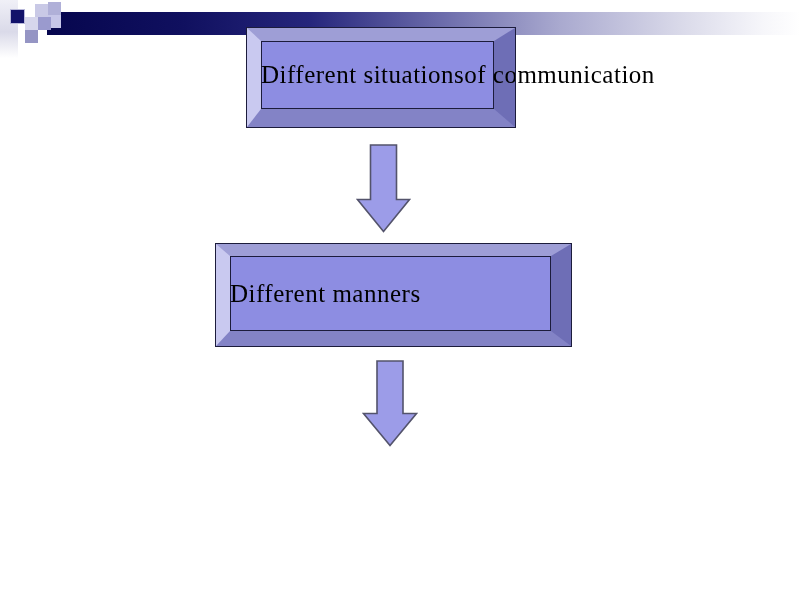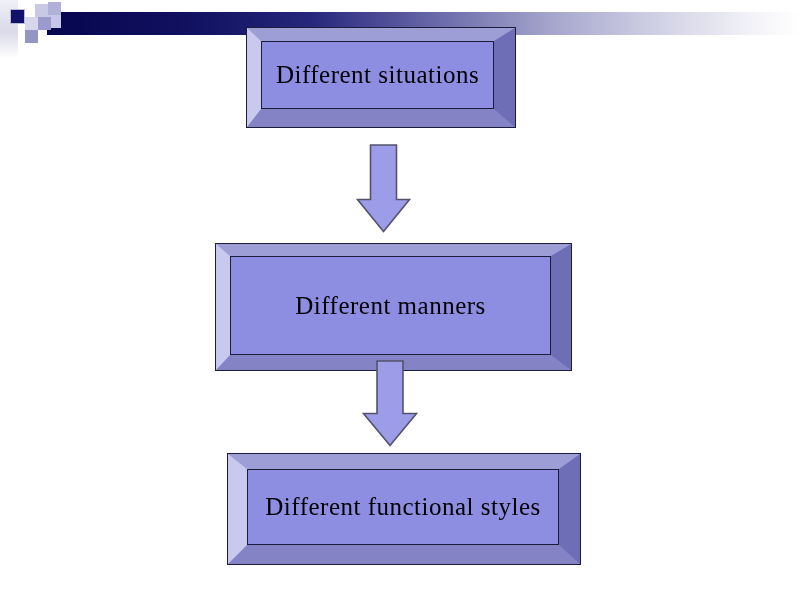--- a/index.html
+++ b/index.html
@@ -57,35 +57,34 @@
     border-style: solid;
     border-top-color: #9e9ed6;
     border-right-color: #6e6eb6;
     border-bottom-color: #8383c6;
     border-left-color: #c9c9f0;
     background: #8d8de2;
     background-clip: padding-box;
     outline: 1px solid #1c1c3c;
     box-shadow: inset 0 0 0 1px #1c1c3c;
     display: flex;
-    flex-direction: column;
+    flex-direction: row;
     align-items: center;
-    justify-content: center;
     text-align: center;
   }
   .box3d .line {
     font-size: 25px;
     line-height: 32px;
     color: #000000;
     letter-spacing: 0.02em;
     white-space: nowrap;
   }
   .box-1 { left: 247px; top: 28px;  width: 268px; height: 99px;
            border-width: 13px 21px 18px 14px; }
-  .box-2 { left: 216px; top: 244px; width: 355px; height: 126px;
+  .box-2 { left: 216px; top: 244px; width: 355px; height: 102px;
            border-width: 12px 20px 15px 14px; }
   .box-3 { left: 228px; top: 454px; width: 352px; height: 110px;
            border-width: 15px 21px 19px 19px; }
 
   
   .flow-arrow { position: absolute; }
   .arrow-1 { left: 356px; top: 144px; }
   .arrow-2 { left: 362px; top: 360px; }
 </style>
 </head>
@@ -98,31 +97,29 @@
   <div class="sq sq-navy"></div>
   <div class="sq sq-a"></div>
   <div class="sq sq-b"></div>
   <div class="sq sq-f"></div>
   <div class="sq sq-c"></div>
   <div class="sq sq-d"></div>
   <div class="sq sq-e"></div>
 
   <div class="box3d box-1">
     <div class="line">Different situations</div>
+    <div class="line">of communication</div>
   </div>
 
   <svg class="flow-arrow arrow-1" width="55" height="89" viewBox="0 0 55 89">
     <polygon points="14.5,1 40.5,1 40.5,55.5 53.5,55.5 27.5,87.5 1.5,55.5 14.5,55.5" fill="#9c9ce8" stroke="#53536b" stroke-width="1.6" stroke-linejoin="miter"></polygon>
   </svg>
 
   <div class="box3d box-2">
     <div class="line">Different manners</div>
   </div>
 
   <svg class="flow-arrow arrow-2" width="56" height="87" viewBox="0 0 56 87">
     <polygon points="15,1 41,1 41,53.5 54.5,53.5 28,85.5 1.5,53.5 15,53.5" fill="#9c9ce8" stroke="#53536b" stroke-width="1.6" stroke-linejoin="miter"></polygon>
   </svg>
 
-  <div class="box3d box-3">
-    <div class="line">Different functional styles</div>
-  </div>
 
 </div>
 
 </body></html>

